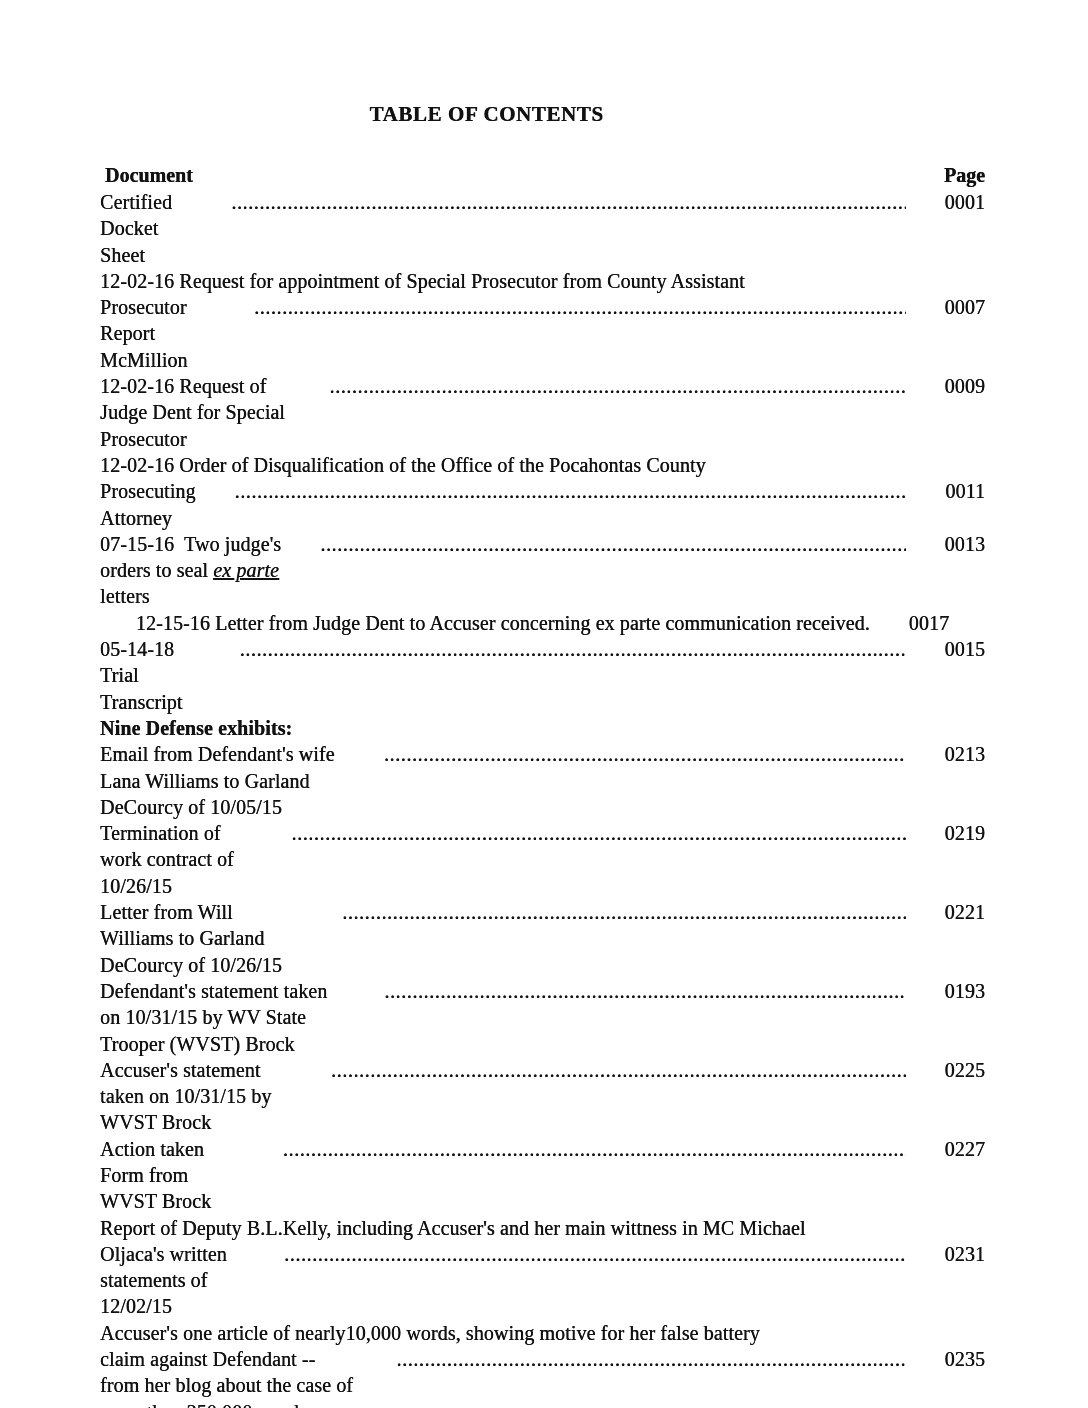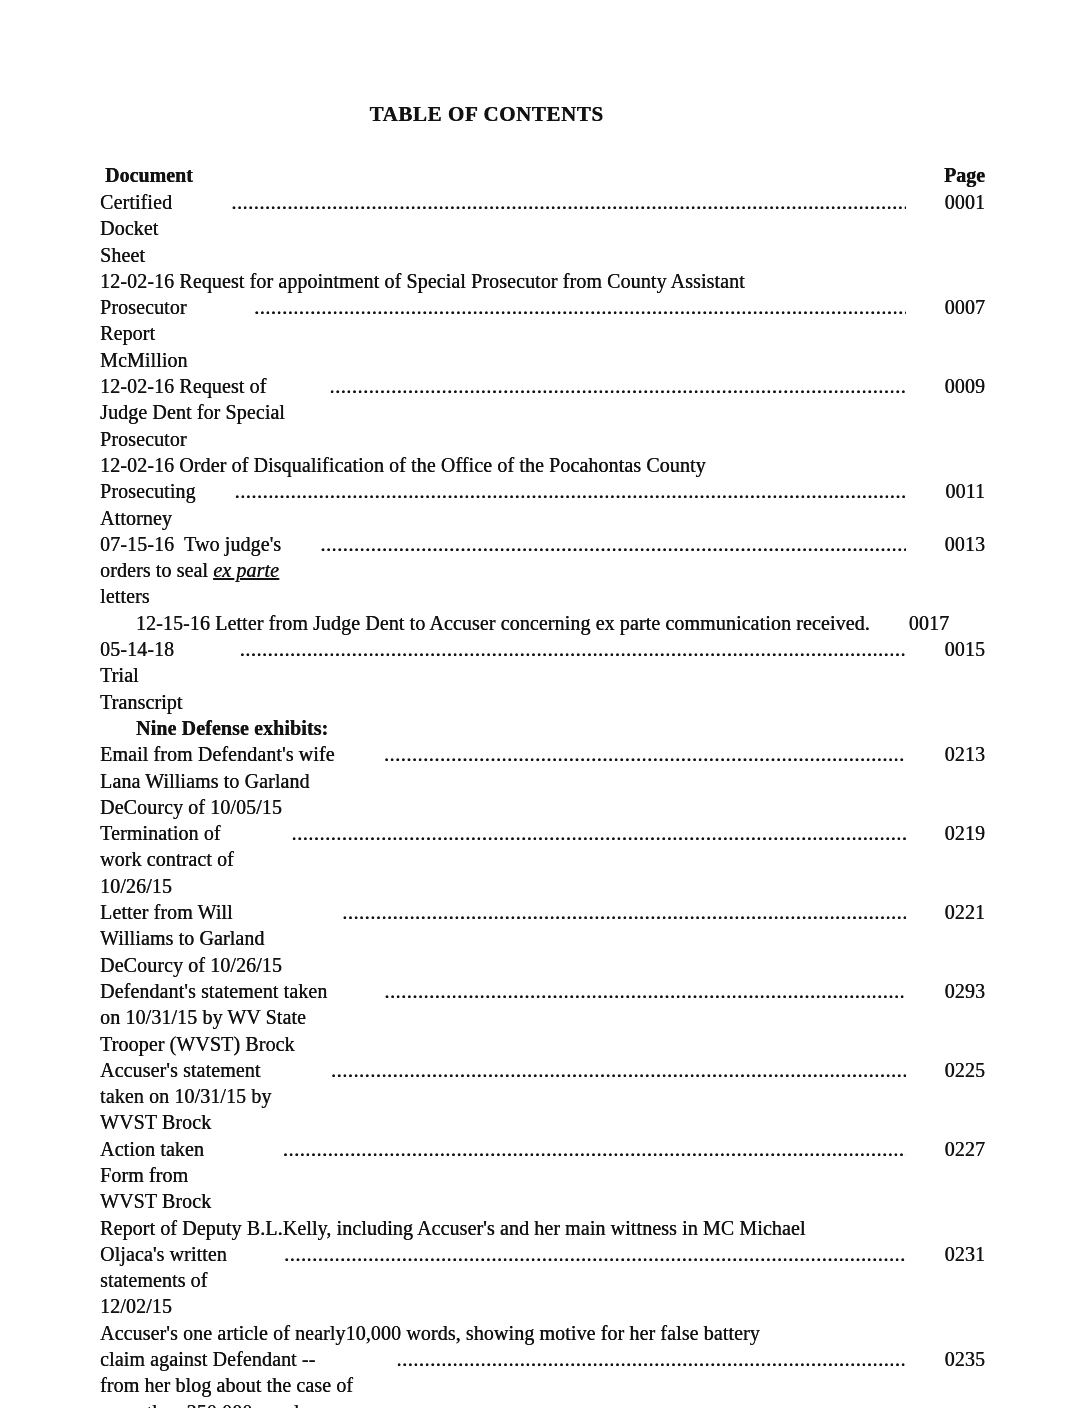--- a/index.html
+++ b/index.html
@@ -45,21 +45,20 @@
   .row {
     display: flex;
     align-items: baseline;
     font-size: 20px;
     line-height: 26.3px;
     letter-spacing: 0.1px;
     gap: 39px;
   }
   .row.section {
     font-weight: bold;
-    margin-left: 36px;
   }
   .row .txt {
     white-space: pre-wrap;
     flex: 0 1 auto;
   }
   .row .txt em {
     font-style: italic;
     text-decoration: underline;
   }
   .row .dots {
@@ -149,21 +148,21 @@
     <span class="pg">0219</span>
   </div>
       <div class="row">
     <span class="txt"><span>Letter from Will Williams to Garland DeCourcy of 10/26/15</span></span>
     <span class="dots"></span>
     <span class="pg">0221</span>
   </div>
       <div class="row">
     <span class="txt"><span>Defendant's statement taken on 10/31/15 by WV State Trooper (WVST) Brock</span></span>
     <span class="dots"></span>
-    <span class="pg">0293</span>
+    <span class="pg">0193</span>
   </div>
       <div class="row">
     <span class="txt"><span>Accuser's statement taken on 10/31/15 by WVST Brock</span></span>
     <span class="dots"></span>
     <span class="pg">0225</span>
   </div>
       <div class="row">
     <span class="txt"><span>Action taken Form from WVST Brock</span></span>
     <span class="dots"></span>
     <span class="pg">0227</span>

